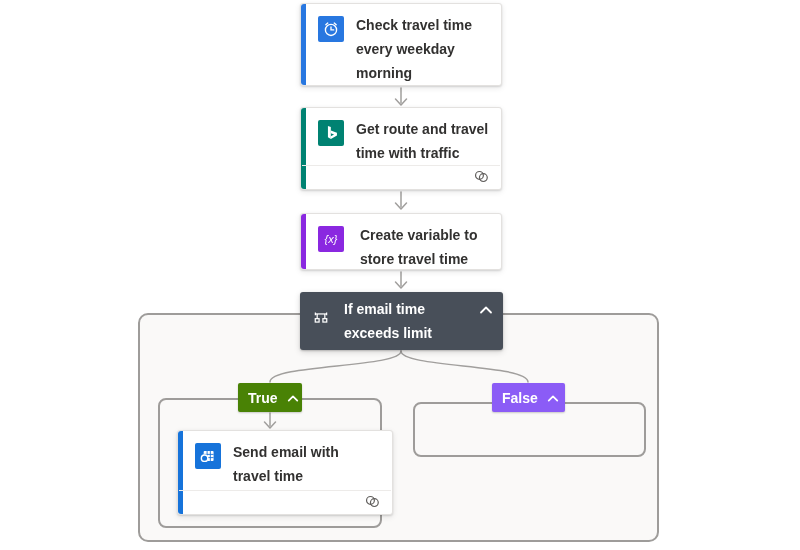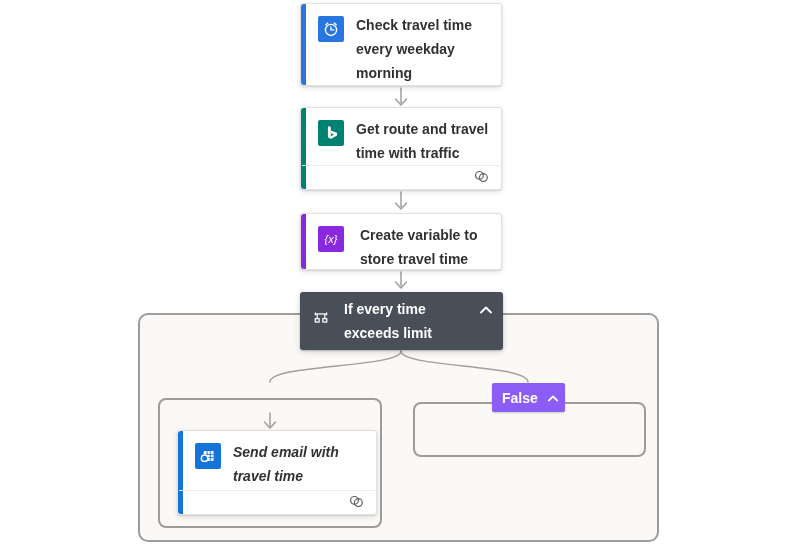--- a/index.html
+++ b/index.html
@@ -118,39 +118,47 @@
       <svg width="18" height="18" viewBox="0 0 16 16" fill="none" stroke="#fff" stroke-width="1.1">
         <path d="M3 4.4 H13"></path>
           <path d="M3 3.2 V5.6"></path>
           <path d="M13 3.2 V5.6"></path>
         <path d="M4.6 4.4 V8.6"></path>
           <path d="M11.4 4.4 V8.6"></path>
         <rect x="2.9" y="8.6" width="3.4" height="3"></rect>
           <rect x="9.7" y="8.6" width="3.4" height="3"></rect>
       </svg>
     </span>
-    <div class="cond-title" style="width:118px;">If every time exceeds limit</div>
+    <div class="cond-title" style="width:118px;">If email time exceeds limit</div>
     <span class="cond-chevron">
       <svg width="14" height="10" viewBox="0 0 14 10" fill="none" stroke="#fff" stroke-width="1.8" stroke-linecap="round" stroke-linejoin="round">
         <polyline points="2,7.5 7,2.5 12,7.5"></polyline>
       </svg>
     </span>
   </div>
 
+  <div class="badge badge-true">
+    <span>True</span>
+    <span>
+      <svg width="12" height="9" viewBox="0 0 14 10" fill="none" stroke="#fff" stroke-width="2" stroke-linecap="round" stroke-linejoin="round">
+        <polyline points="2,7.5 7,2.5 12,7.5"></polyline>
+      </svg>
+    </span>
+  </div>
 
   <div class="badge badge-false">
     <span>False</span>
     <span>
       <svg width="12" height="9" viewBox="0 0 14 10" fill="none" stroke="#fff" stroke-width="2" stroke-linecap="round" stroke-linejoin="round">
         <polyline points="2,7.5 7,2.5 12,7.5"></polyline>
       </svg>
     </span>
   </div>
 
-  <div class="card" style="left:177px;top:430px;width:200px;height:85px;font-style:italic;">
+  <div class="card" style="left:177px;top:430px;width:216px;height:85px;">
     <div class="accent accent-outlook"></div>
     <div class="card-body">
       <span class="brand-icon icon-outlook">
         <svg width="18" height="18" viewBox="0 0 20 20">
           <rect x="5.2" y="4.5" width="11" height="11" rx="1" fill="#fff"></rect>
           <path d="M9 4.5 V15.5 M12.6 4.5 V15.5 M5.2 8.2 H16.2 M5.2 11.8 H16.2" stroke="#1673da" stroke-width="1"></path>
           <circle cx="6.2" cy="12.4" r="3.6" fill="#1673da" stroke="#fff" stroke-width="1.6"></circle>
         </svg>
       </span>
       <div class="title" style="width:140px;">Send email with travel time</div>

